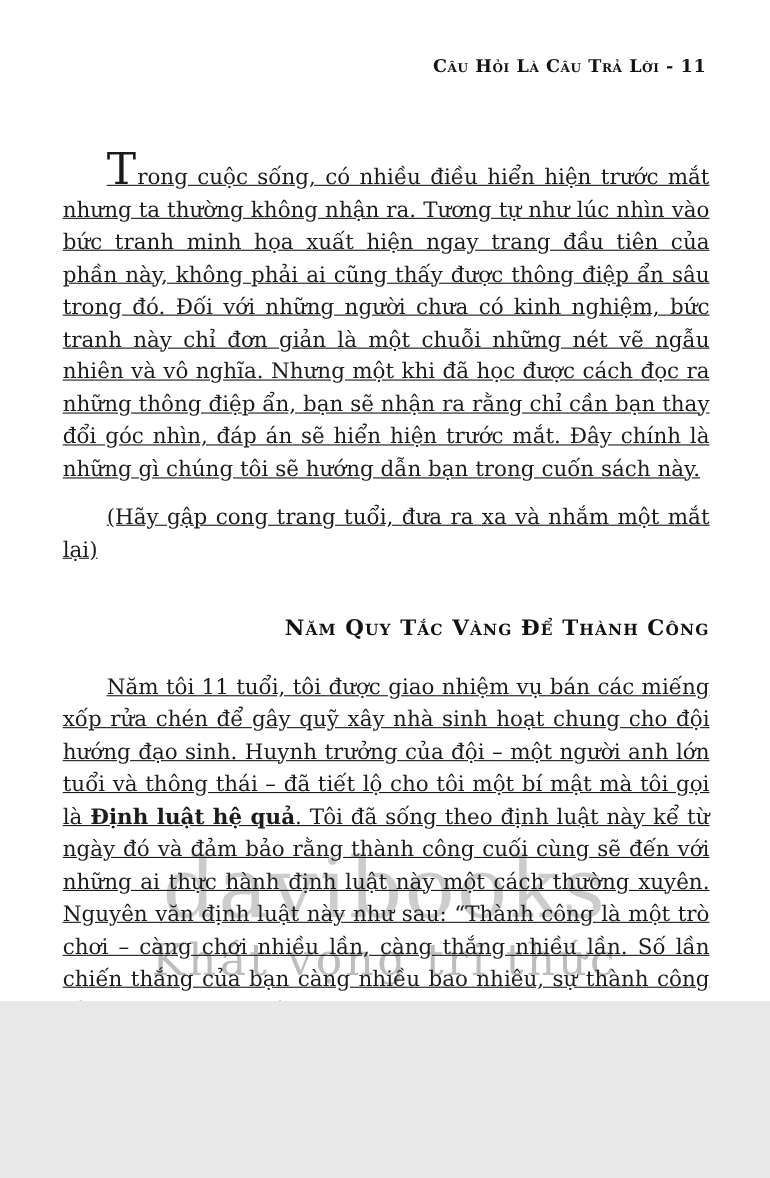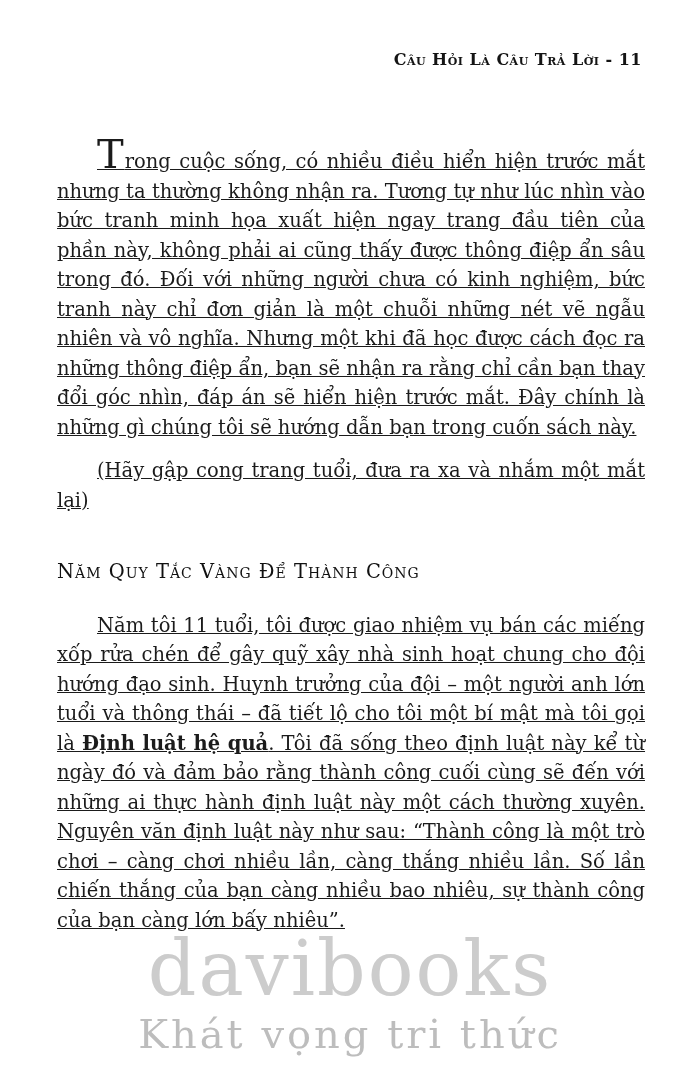--- a/index.html
+++ b/index.html
@@ -3,21 +3,21 @@
 <meta charset="utf-8">
 <style>
   html, body {
     margin: 0;
     padding: 0;
     background: #e8e8e8;
   }
   .page {
     position: relative;
     width: 700px;
-    height: 1071px;
+    height: 910px;
     margin: 0 auto;
     background: #ffffff;
     overflow: hidden;
     font-family: "DejaVu Serif", "Liberation Serif", serif;
     color: #1b1b1b;
   }
   .running-header {
     position: absolute;
     top: 50px;
     right: 58px;
@@ -48,25 +48,25 @@
   .initial {
     font-size: 40px;
     line-height: 29.5px;
     vertical-align: baseline;
     margin-left: 40px;
     letter-spacing: 1px;
   }
   .section-heading {
     margin: 42px 0 24px 0;
     font-size: 19.5px;
-    font-weight: normal;
+    font-weight: bold;
     font-variant: small-caps;
     letter-spacing: 1px;
     color: #111111;
-    text-align: left;
+    text-align: right;
   }
   .watermark {
     position: absolute;
     left: 0;
     right: 0;
     bottom: 14px;
     text-align: center;
     z-index: 1;
     pointer-events: none;
     user-select: none;

